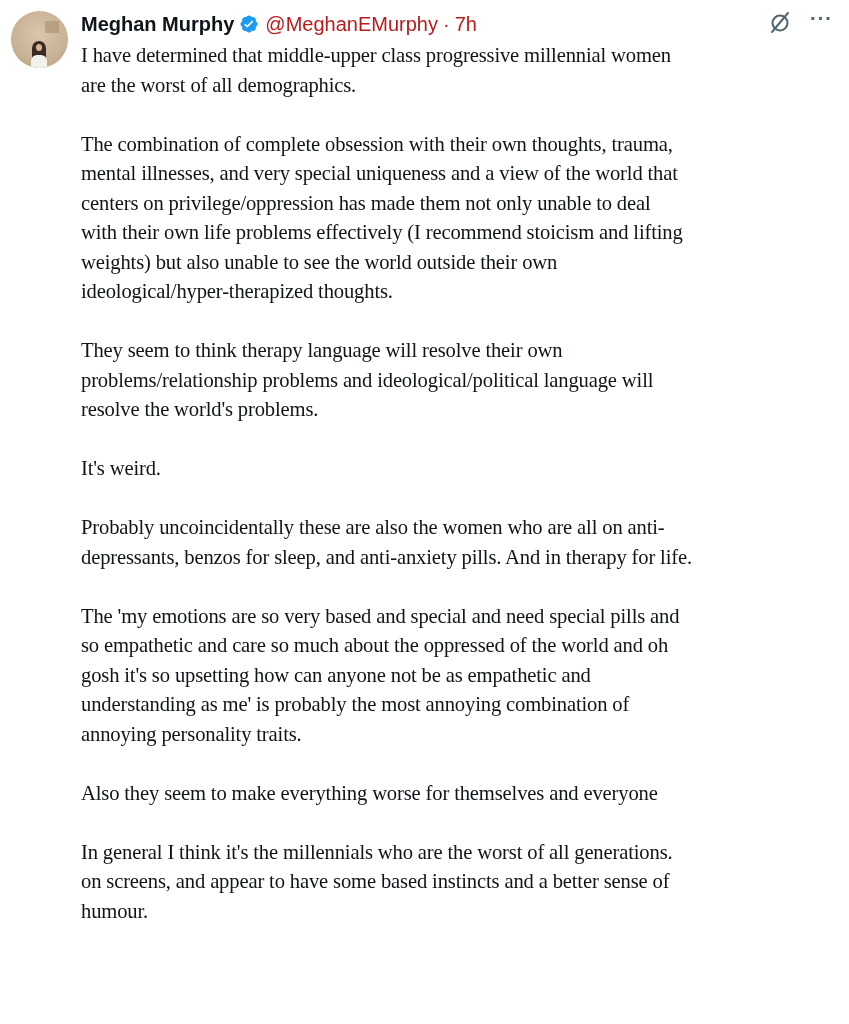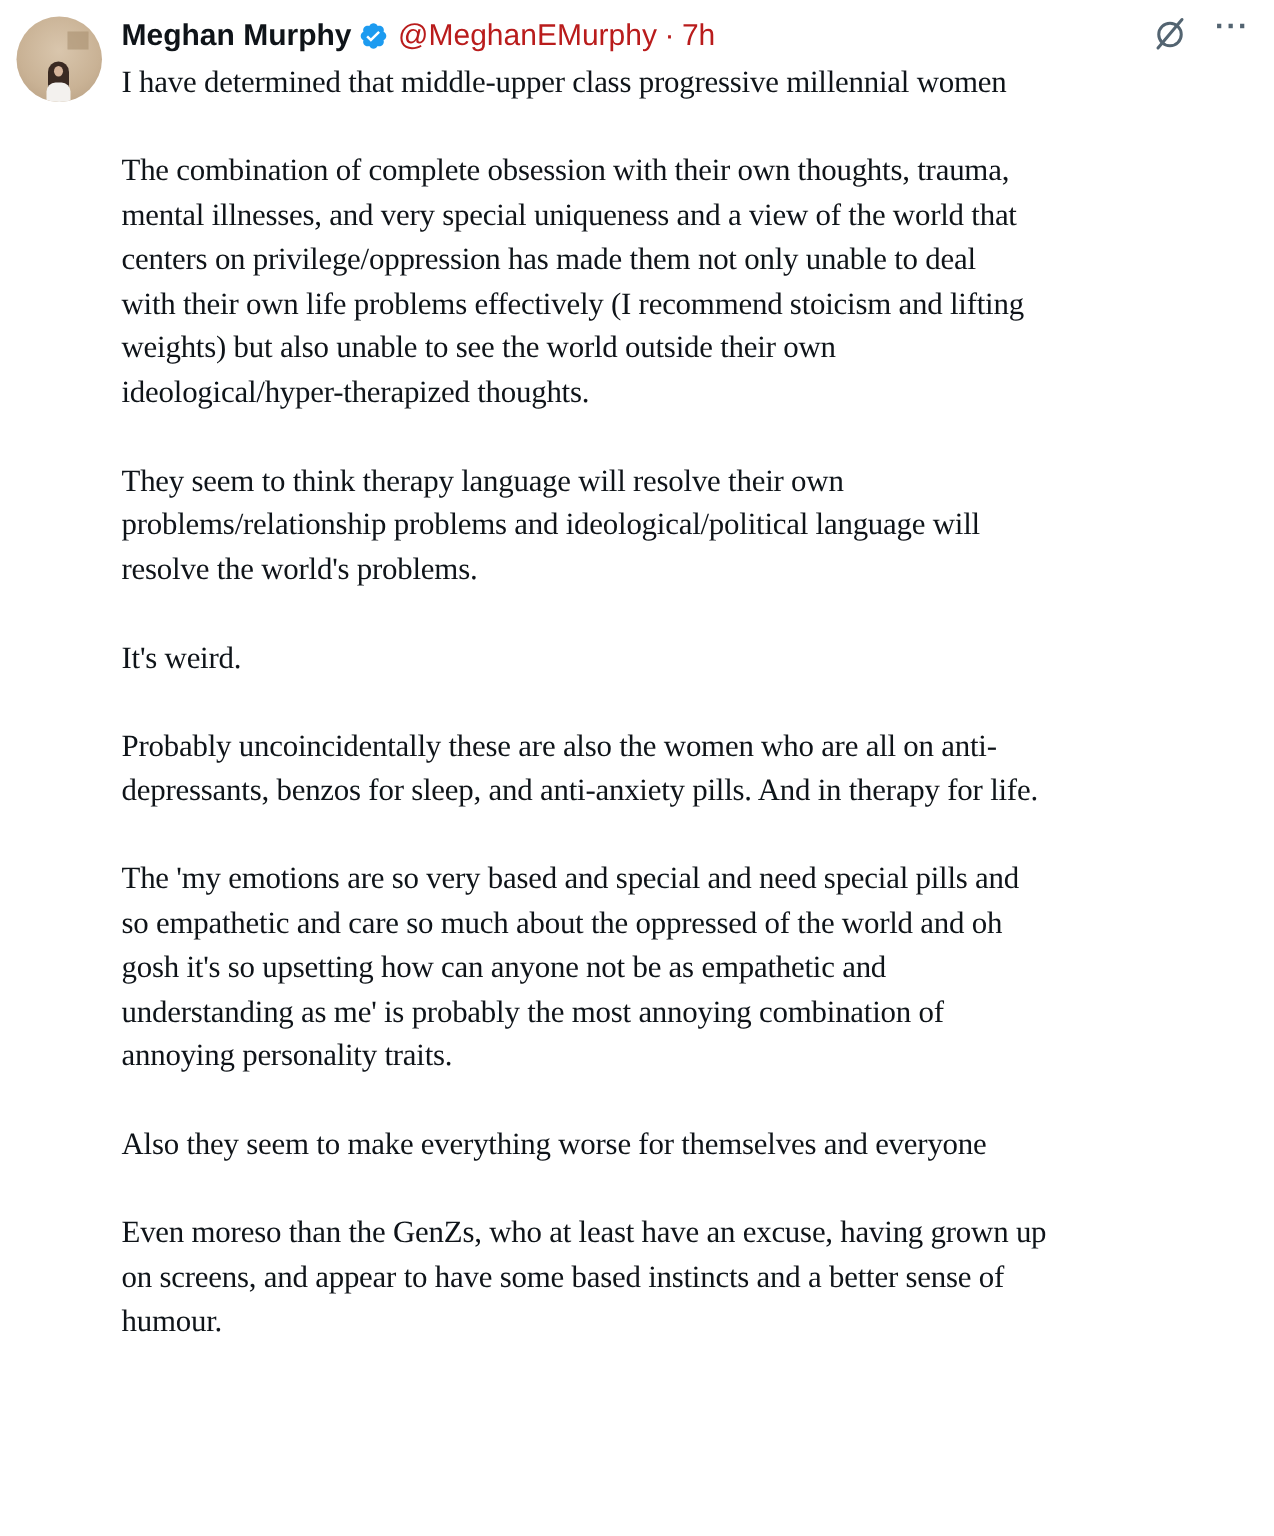--- a/index.html
+++ b/index.html
@@ -153,20 +153,21 @@
         <circle cx="12" cy="13" r="7.5" fill="none" stroke="#536471" stroke-width="2"></circle>
         <line x1="4" y1="22" x2="20" y2="3" stroke="#536471" stroke-width="2" stroke-linecap="round"></line>
       </svg>
     </span>
     <span class="more">···</span>
   </div>
 
   <div class="body-text">
     <div class="para">
       <span class="line">I have determined that middle-upper class progressive millennial women</span>
+      <span class="line">are the worst of all demographics.</span>
     </div>
     <div class="para">
       <span class="line">The combination of complete obsession with their own thoughts, trauma,</span>
       <span class="line">mental illnesses, and very special uniqueness and a view of the world that</span>
       <span class="line">centers on privilege/oppression has made them not only unable to deal</span>
       <span class="line">with their own life problems effectively (I recommend stoicism and lifting</span>
       <span class="line">weights) but also unable to see the world outside their own</span>
       <span class="line">ideological/hyper-therapized thoughts.</span>
     </div>
     <div class="para">
@@ -185,19 +186,19 @@
       <span class="line">The 'my emotions are so very based and special and need special pills and</span>
       <span class="line">so empathetic and care so much about the oppressed of the world and oh</span>
       <span class="line">gosh it's so upsetting how can anyone not be as empathetic and</span>
       <span class="line">understanding as me' is probably the most annoying combination of</span>
       <span class="line">annoying personality traits.</span>
     </div>
     <div class="para">
       <span class="line">Also they seem to make everything worse for themselves and everyone</span>
     </div>
     <div class="para">
-      <span class="line">Even moreso than the GenZs, who at least have an excuse, having grown up</span>
+      <span class="line">In general I think it's the millennials who are the worst of all generations.</span>
       <span class="line">on screens, and appear to have some based instincts and a better sense of</span>
       <span class="line">humour.</span>
     </div>
   </div>
 
 </div>
 
 </body></html>

